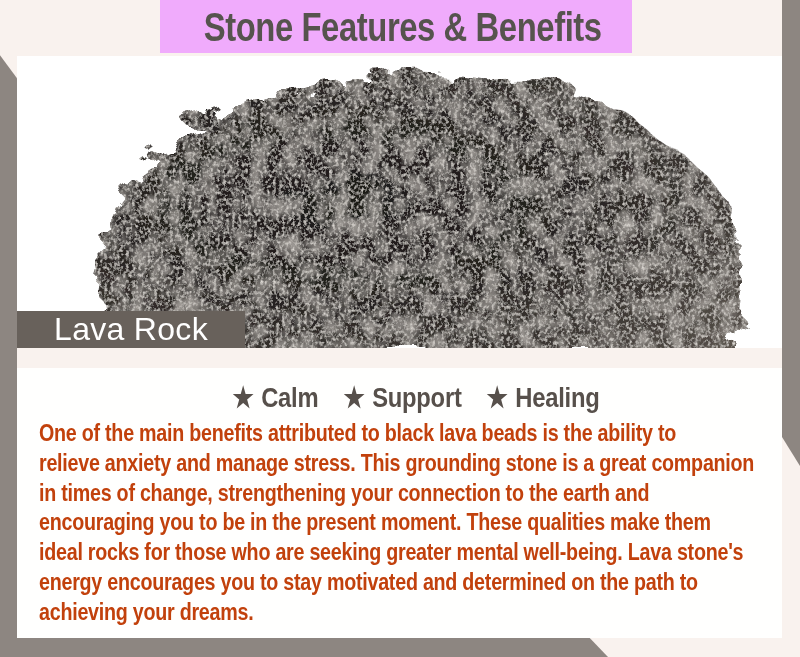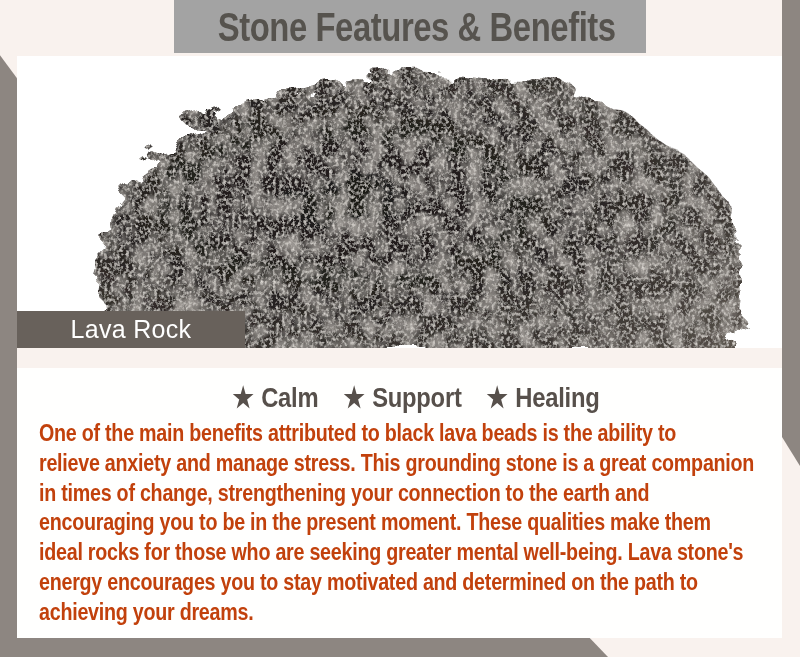--- a/index.html
+++ b/index.html
@@ -17,41 +17,41 @@
   .frame-right{
     left:782px;top:0;width:18px;height:466px;
     clip-path:polygon(0 0,100% 0,100% 100%,0 93.8%);
   }
   .frame-bottom{
     left:0;top:638px;width:608px;height:19px;
     clip-path:polygon(0 0,97% 0,100% 100%,0 100%);
   }
   
   .title-band{
-    position:absolute;left:174px;top:0;width:472px;height:53px;
-    background:#a3a3a3;z-index:4;text-align:center;
+    position:absolute;left:160px;top:0;width:472px;height:53px;
+    background:#f0abfc;z-index:4;text-align:center;
   }
   .title-band h1{
     margin:0;line-height:54px;font-size:40px;font-weight:700;
     color:#56534e;letter-spacing:-0.5px;white-space:nowrap;
     display:inline-block;transform:scaleX(0.82);transform-origin:50% 50%;
   }
   
   .photo-panel{
     position:absolute;left:17px;top:56px;width:765px;height:292px;
     background:#ffffff;z-index:1;
   }
   .photo-panel svg{display:block;width:765px;height:292px;overflow:hidden;}
   
   .label-band{
     position:absolute;left:17px;top:311px;width:228px;height:37px;
     background:#68615b;z-index:5;text-align:center;
   }
   .label-band span{
-    color:#ffffff;font-size:25px;line-height:37px;font-weight:400;
+    color:#ffffff;font-size:32px;line-height:37px;font-weight:400;
     letter-spacing:0.3px;
   }
   
   .content-box{
     position:absolute;left:17px;top:368px;width:765px;height:270px;
     background:#fffffe;z-index:2;
   }
   .benefits{
     text-align:center;margin-top:13px;height:28px;margin-left:32px;
   }

